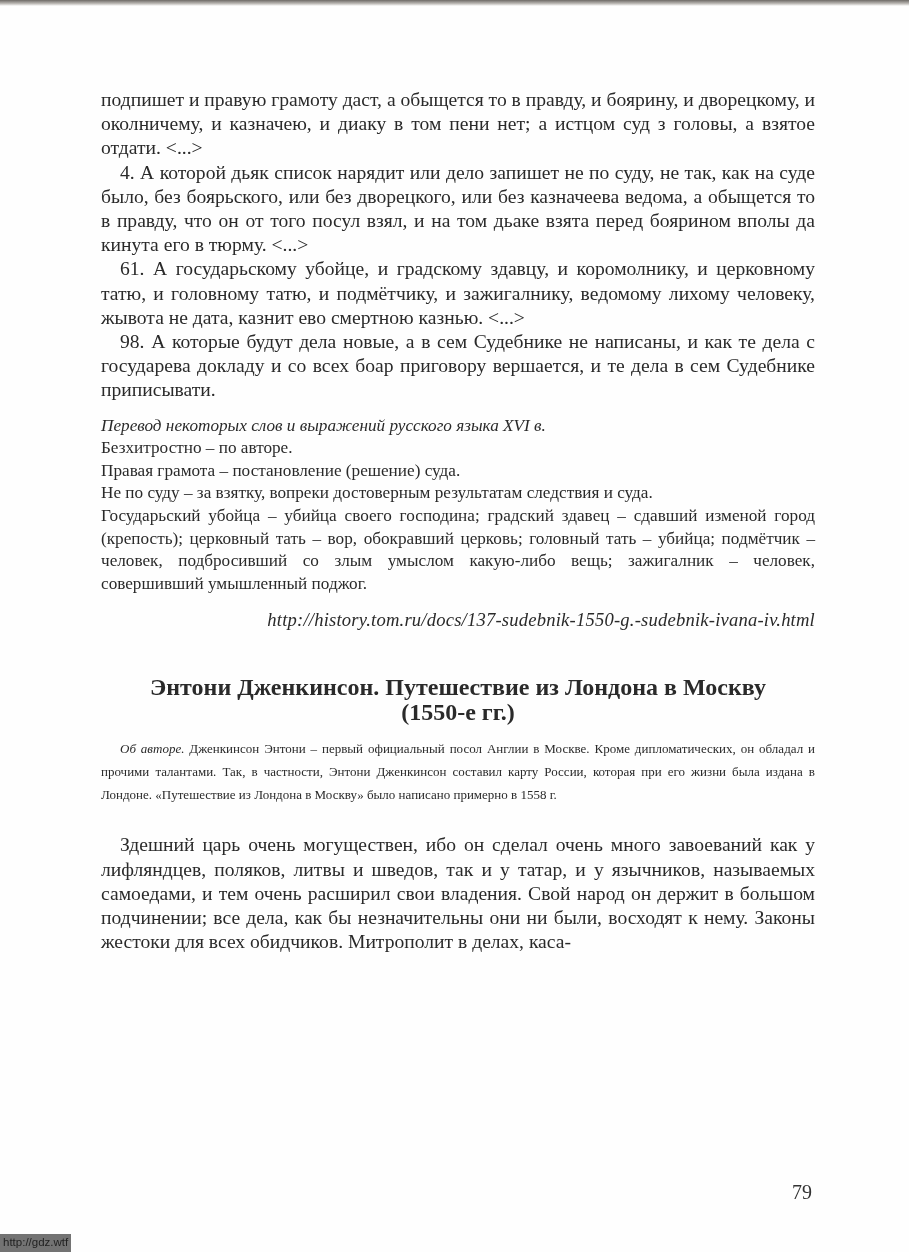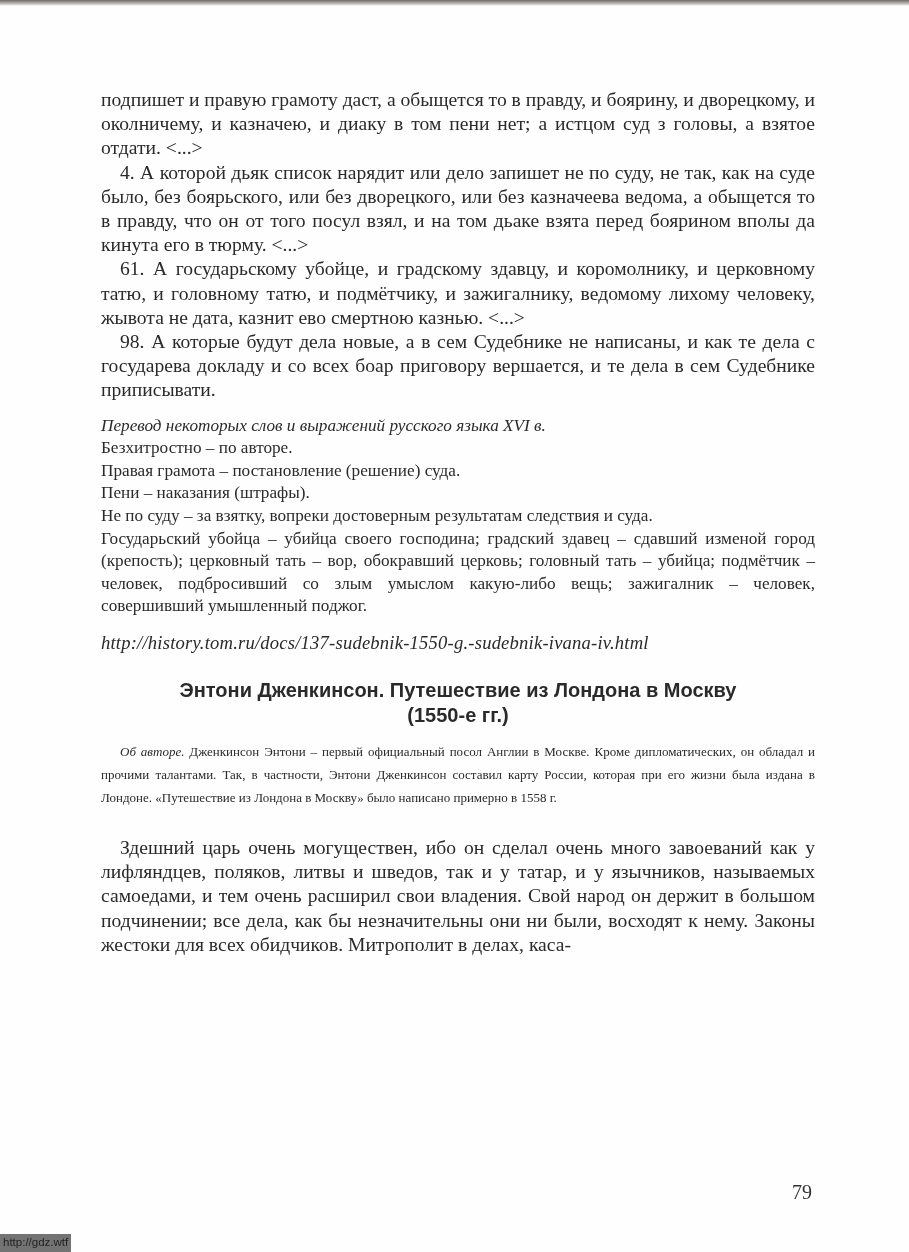--- a/index.html
+++ b/index.html
@@ -22,27 +22,27 @@
     text-align: justify; margin: 0;
   }
   .indent { text-indent: 19px; }
   .gloss {
     font-family: "Liberation Serif", serif;
     font-size: 17.2px; line-height: 22.6px; margin: 0; text-align: justify;
   }
   .gloss-title { font-style: italic; margin-top: 12px; }
   .source {
     font-family: "Liberation Serif", serif; font-style: italic;
-    font-size: 18.6px; margin: 14px 0 16px 0;
+    font-size: 18.6px; text-align: right; margin: 14px 0 16px 0;
     letter-spacing: 0.2px;
   }
   .heading {
-    font-family: Liberation Sans, sans-serif; font-weight: bold;
-    font-size: 20px; line-height: 25px; text-align: center;
-    margin: 24px 0 0 0;
+    font-family: Liberation Serif, serif; font-weight: bold;
+    font-size: 24px; line-height: 25px; text-align: center;
+    margin: 44px 0 0 0;
   }
   .about {
     font-family: "Liberation Serif", serif;
     font-size: 13px; line-height: 23px; text-align: justify;
     margin: 12px 0 0 0; text-indent: 19px;
   }
   .about em { font-style: italic; }
   .main2 { margin-top: 27px; }
   .page-number {
     position: absolute; left: 792px; top: 1181px;
@@ -61,21 +61,20 @@
 
 <div class="page">
   <p class="body-text">подпишет и правую грамоту даст, а обыщется то в правду, и боярину, и дворецкому, и околничему, и казначею, и диаку в том пени нет; а истцом суд з головы, а взятое отдати. &lt;...&gt;</p>
   <p class="body-text indent">4. А которой дьяк список нарядит или дело запишет не по суду, не так, как на суде было, без боярьского, или без дворецкого, или без казначеева ведома, а обыщется то в правду, что он от того посул взял, и на том дьаке взята перед боярином вполы да кинута его в тюрму. &lt;...&gt;</p>
   <p class="body-text indent">61. А государьскому убойце, и градскому здавцу, и коромолнику, и церковному татю, и головному татю, и подмётчику, и зажигалнику, ведомому лихому человеку, жывота не дата, казнит ево смертною казнью. &lt;...&gt;</p>
   <p class="body-text indent">98. А которые будут дела новые, а в сем Судебнике не написаны, и как те дела с государева докладу и со всех боар приговору вершается, и те дела в сем Судебнике приписывати.</p>
 
   <p class="gloss gloss-title">Перевод некоторых слов и выражений русского языка XVI в.</p>
   <p class="gloss">Безхитростно – по авторе.</p>
   <p class="gloss">Правая грамота – постановление (решение) суда.</p>
-  <p class="gloss">Пени – наказания (штрафы).</p>
   <p class="gloss">Не по суду – за взятку, вопреки достоверным результатам следствия и суда.</p>
   <p class="gloss">Государьский убойца – убийца своего господина; градский здавец – сдавший изменой город (крепость); церковный тать – вор, обокравший церковь; головный тать – убийца; подмётчик – человек, подбросивший со злым умыслом какую-либо вещь; зажигалник – человек, совершивший умышленный поджог.</p>
 
   <p class="source">http://history.tom.ru/docs/137-sudebnik-1550-g.-sudebnik-ivana-iv.html</p>
 
   <h2 class="heading">
     <span>Энтони Дженкинсон. Путешествие из Лондона в Москву</span><br>
     <span>(1550-е гг.)</span>
   </h2>
 

